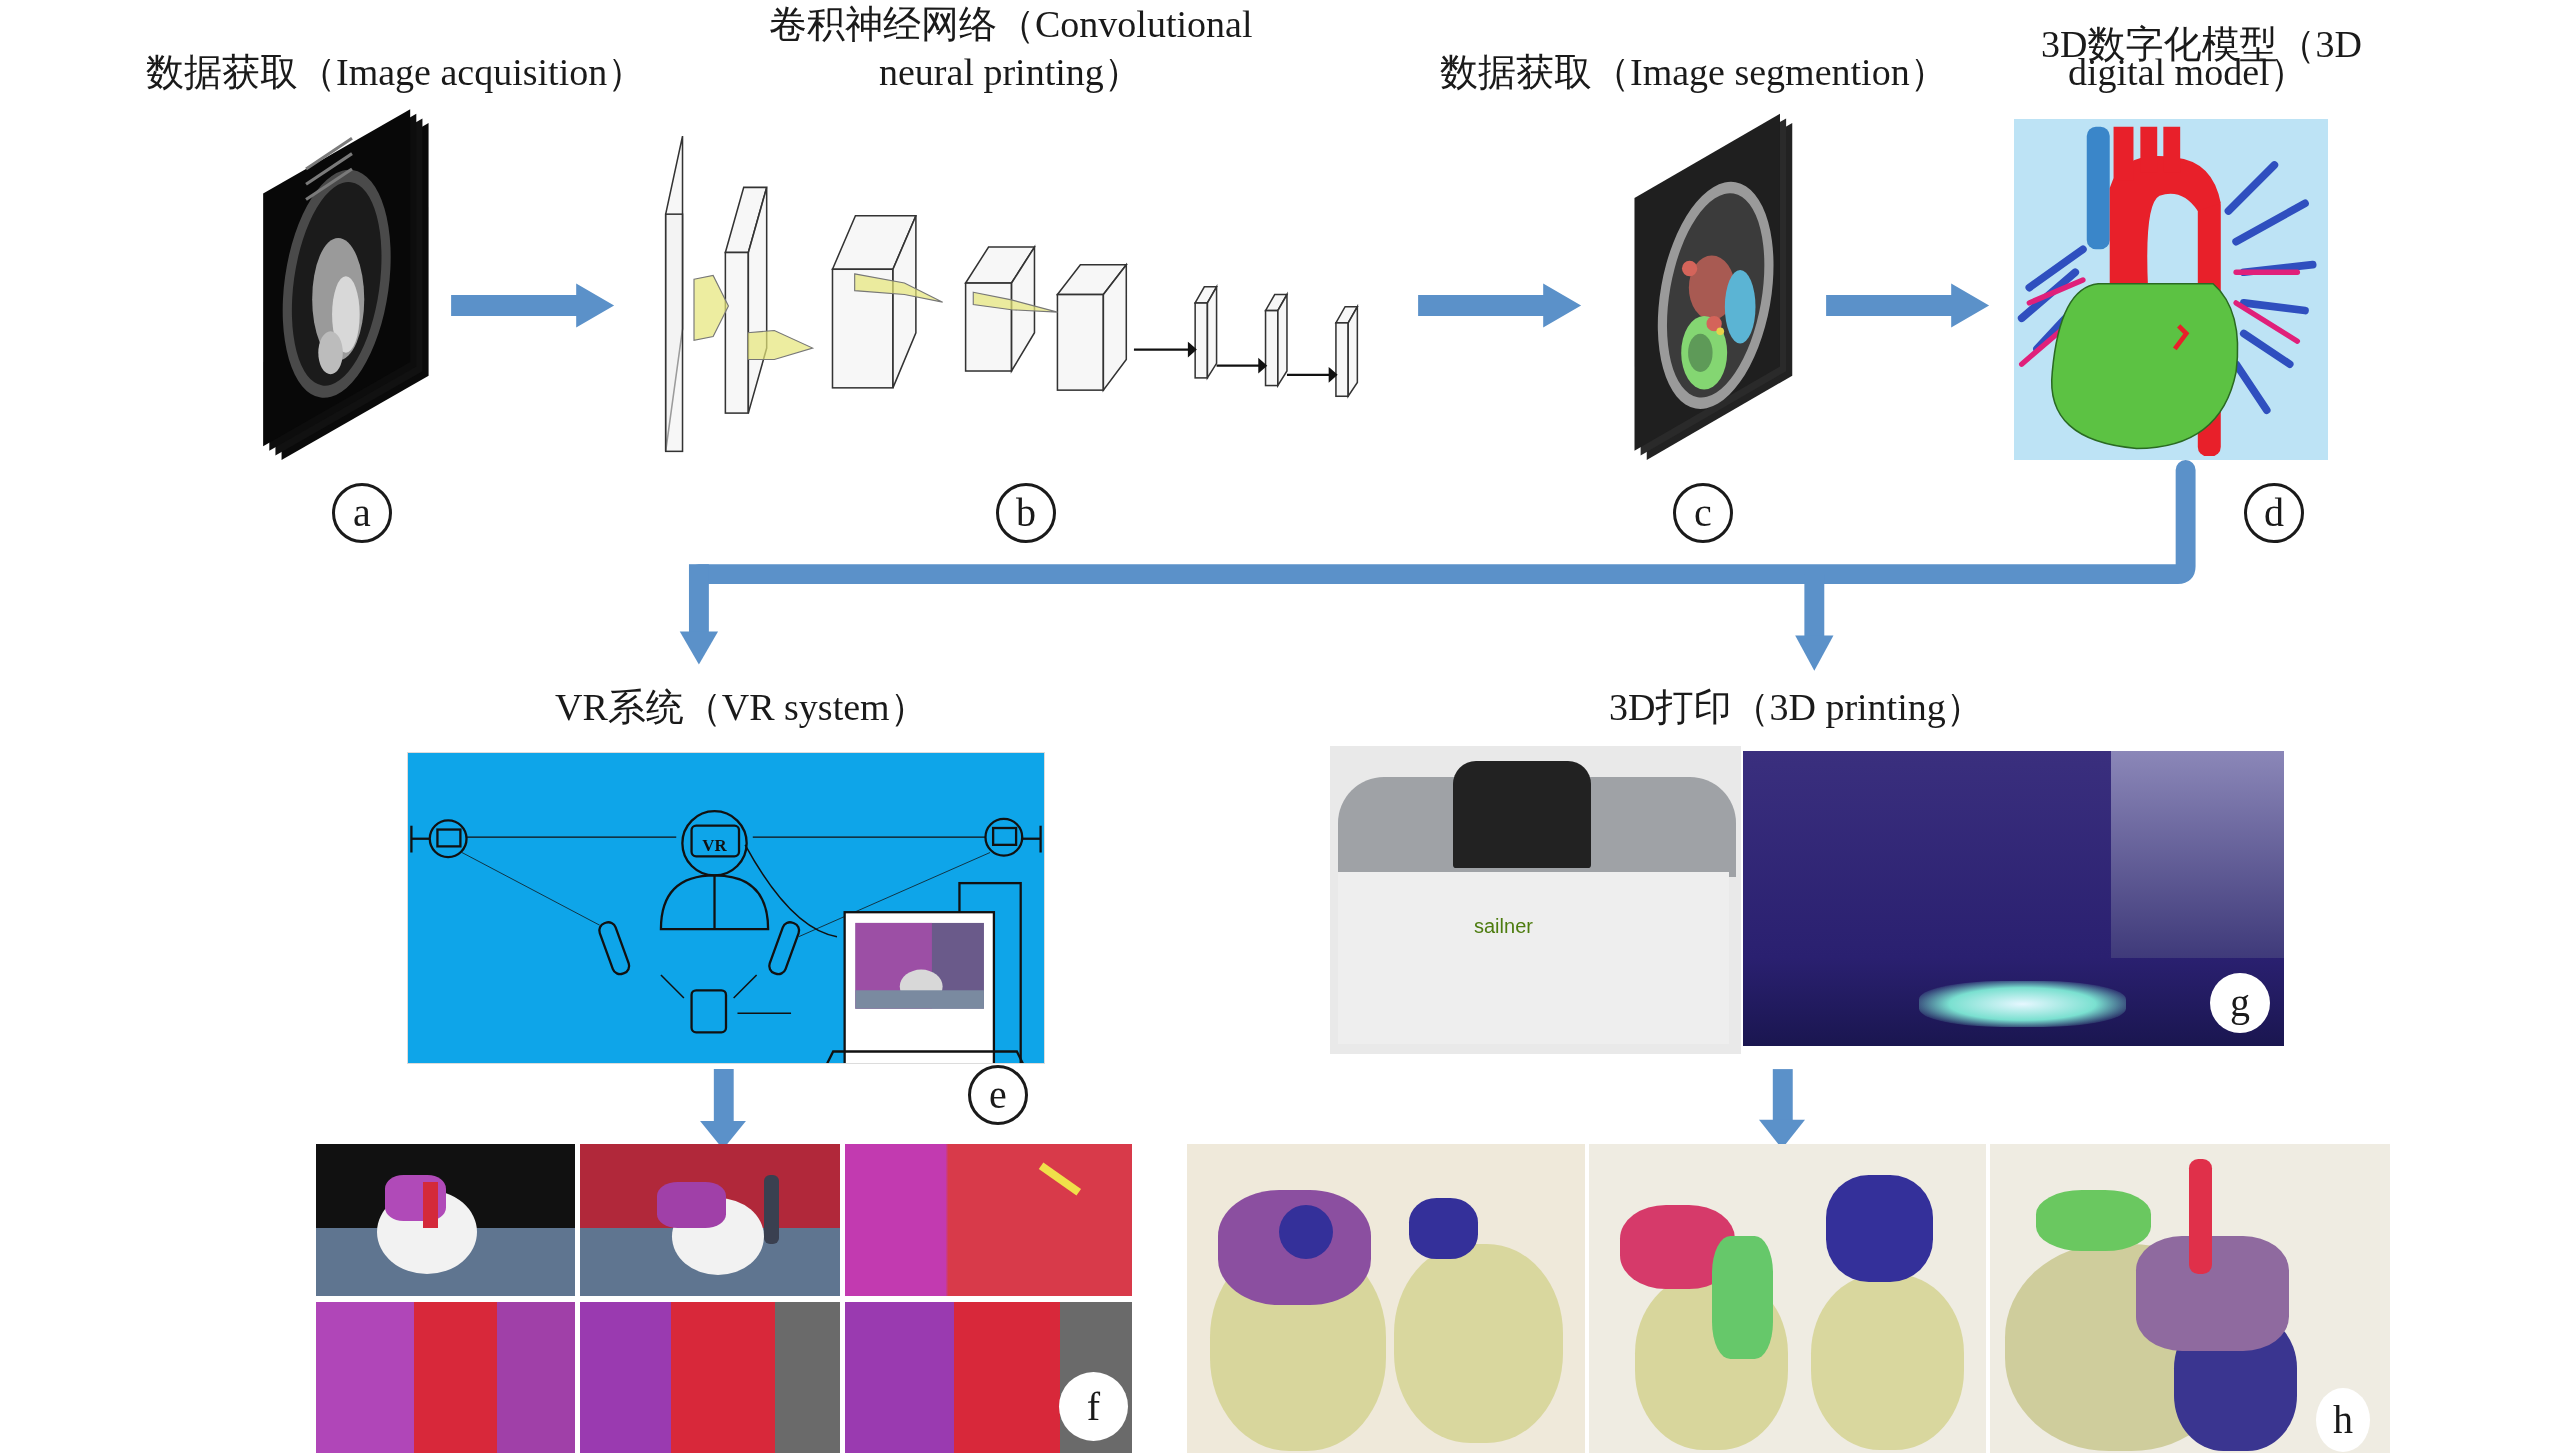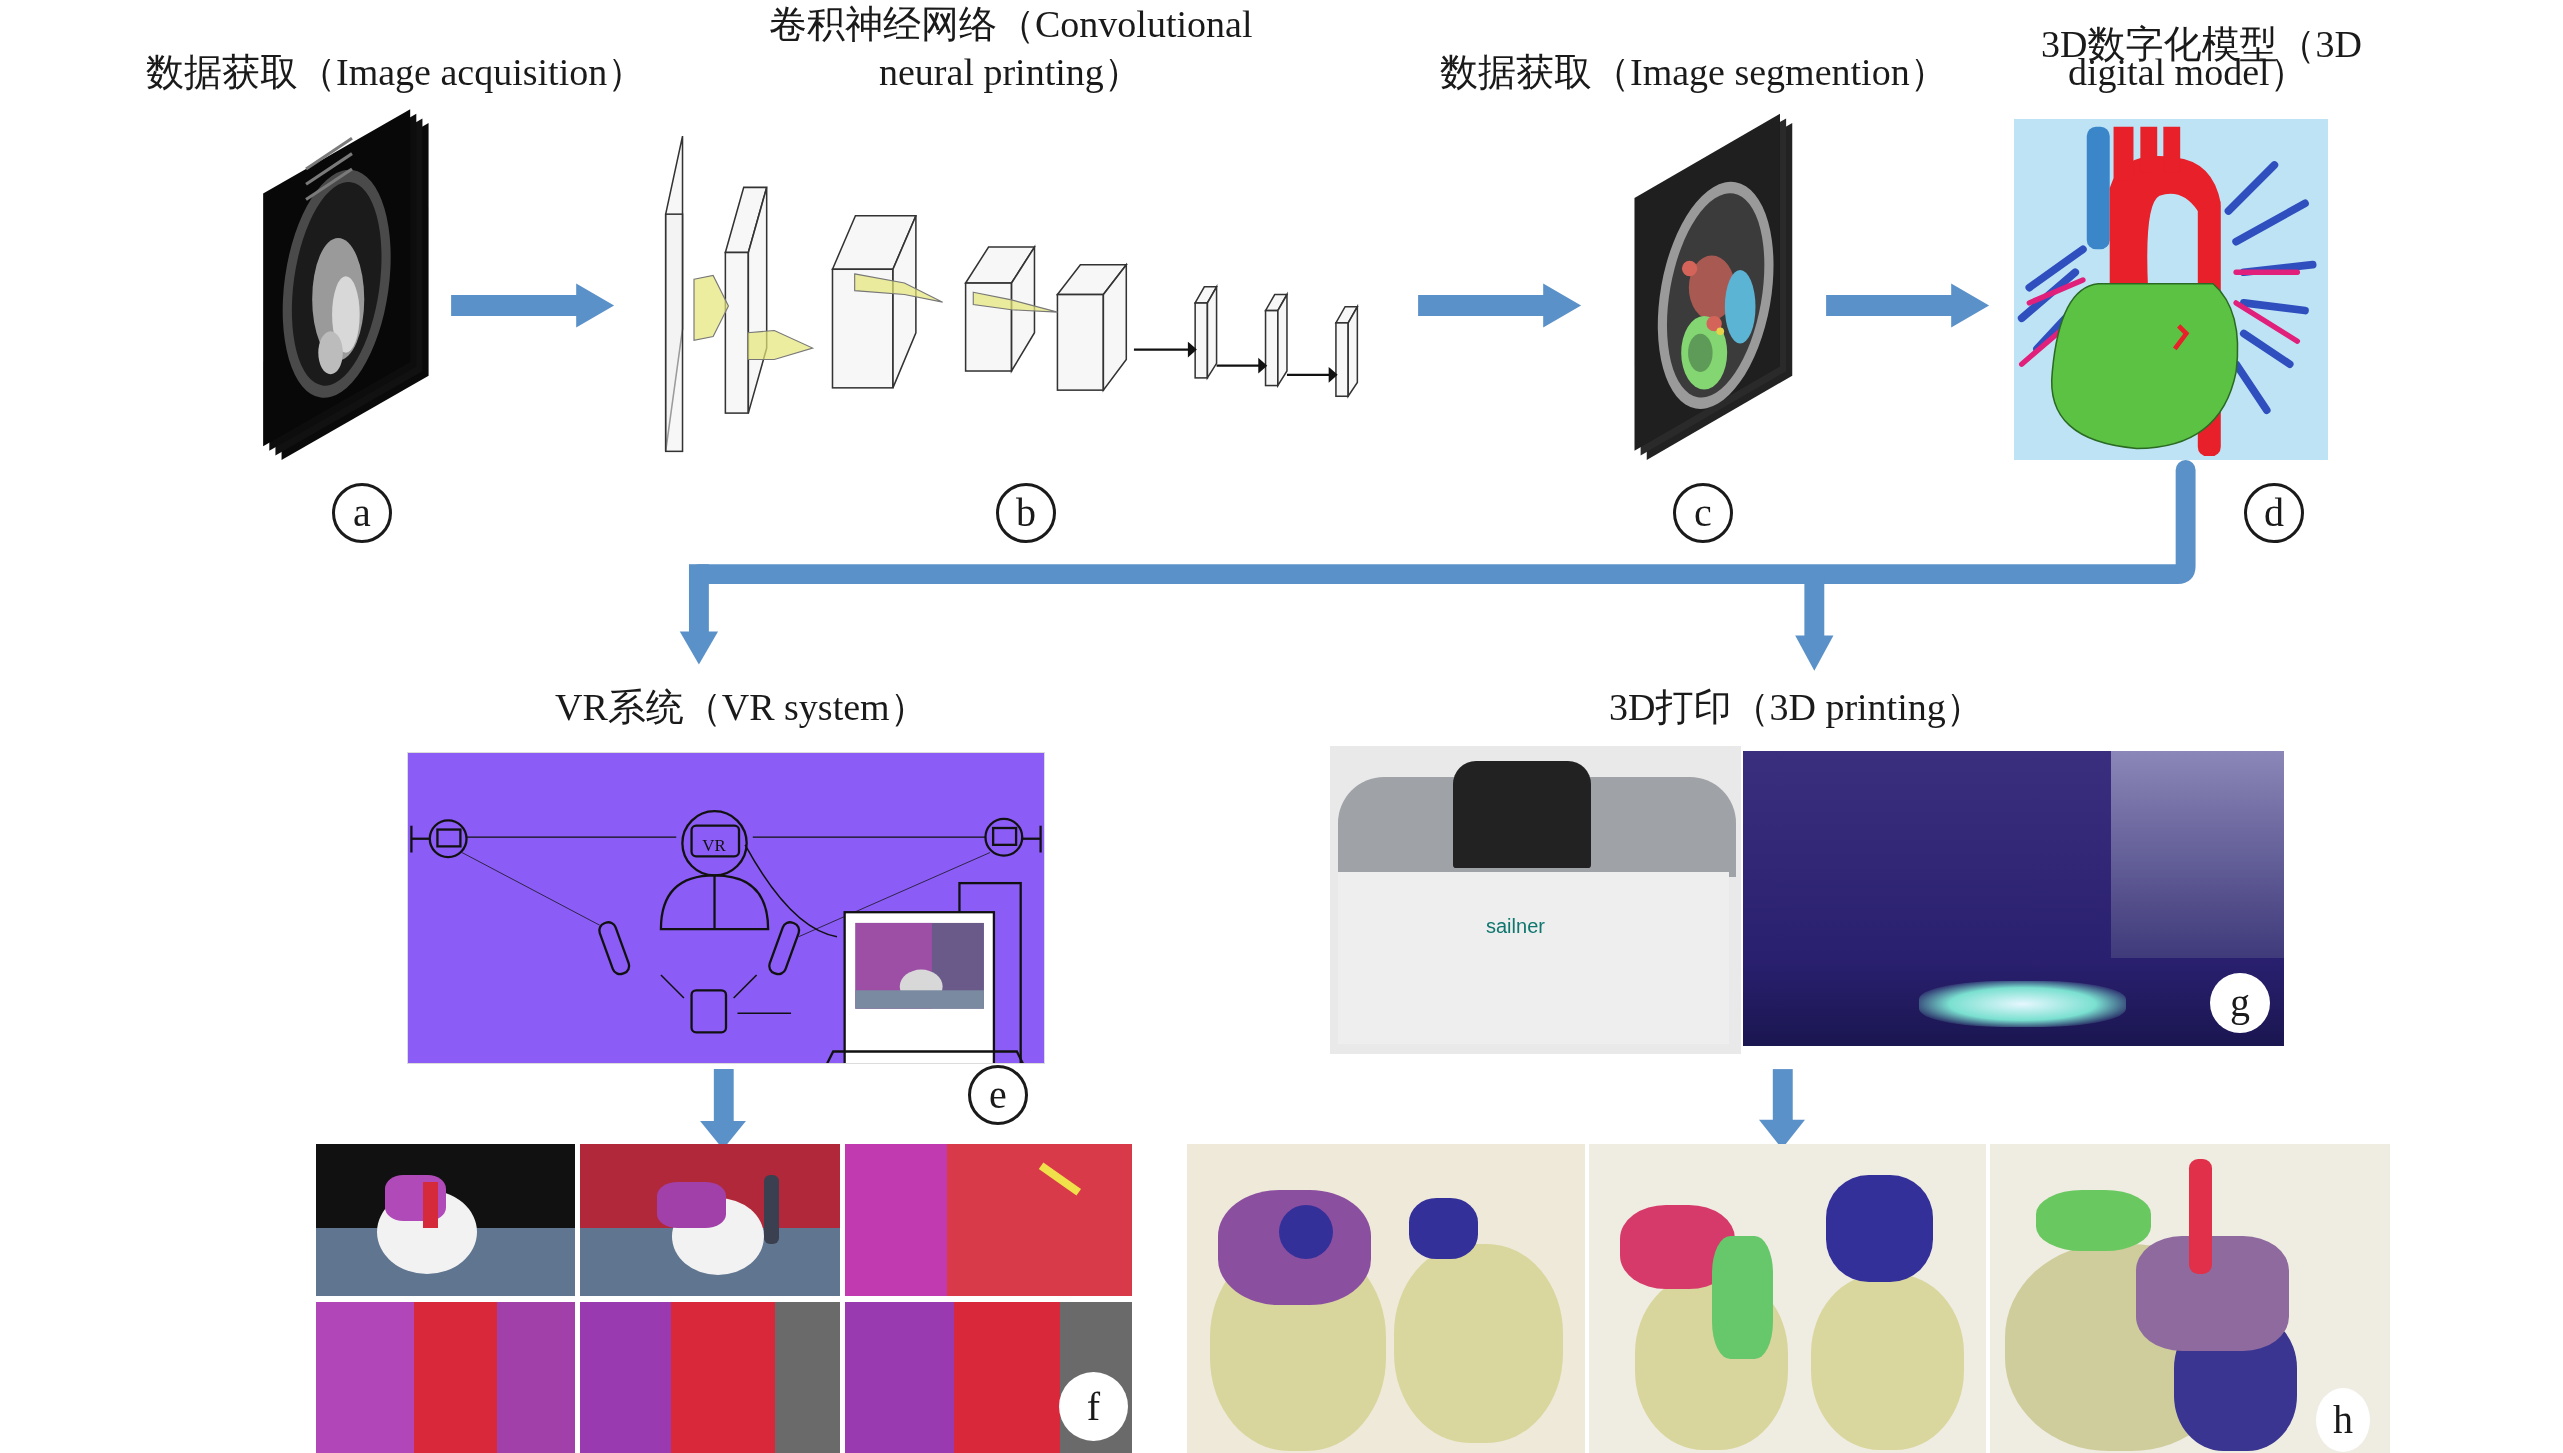--- a/index.html
+++ b/index.html
@@ -155,21 +155,21 @@
 <div class="label-circle" style="left:2244px; top:483px;">d</div>
 
 <svg style="left:0; top:0;" width="2563" height="689" viewBox="0 0 3346 900">
   <path d="M2854,614 L2854,740 Q2854,750 2844,750 L912,750" stroke="#5B91C9" stroke-width="26" fill="none" stroke-linecap="round"></path>
   <rect x="899" y="737" width="26" height="90" fill="#5B91C9"></rect>
   <polygon points="887,825 937,825 912,868" fill="#5B91C9"></polygon>
   <rect x="2356" y="750" width="26" height="82" fill="#5B91C9"></rect>
   <polygon points="2344,830 2394,830 2369,876" fill="#5B91C9"></polygon>
 </svg>
 
-<div class="panel" style="left:407px; top:752px; width:636px; height:310px; border:1.5px solid #dcdcdc; background:#8b5cf6;">
+<div class="panel" style="left:407px; top:752px; width:636px; height:310px; border:1.5px solid #dcdcdc; background:#0ea5e9;font-weight:bold;">
   <svg width="636" height="310" viewBox="0 0 830 405">
     <g stroke="#111" stroke-width="3" fill="none">
 
       <line x1="4" y1="95" x2="4" y2="130"></line>
         <line x1="4" y1="112" x2="28" y2="112"></line>
       <circle cx="52" cy="112" r="24"></circle>
         <rect x="38" y="100" width="30" height="22"></rect>
 
       <line x1="826" y1="95" x2="826" y2="130"></line>
         <line x1="802" y1="112" x2="826" y2="112"></line>
@@ -231,21 +231,21 @@
   <div class="abs" style="left:0; top:158px; width:259px; height:152px; background:linear-gradient(90deg, #b046b8 0%, #b046b8 38%, #d8283a 38%, #d8283a 70%, #a040a8 70%, #a040a8 100%);"></div>
   <div class="abs" style="left:264px; top:158px; width:260px; height:152px; background:linear-gradient(90deg, #9a3ab0 0%, #9a3ab0 35%, #d8283a 35%, #d8283a 75%, #6a6a6a 75%, #6a6a6a 100%);"></div>
   <div class="abs" style="left:529px; top:158px; width:287px; height:152px; background:linear-gradient(90deg, #9a3ab0 0%, #9a3ab0 38%, #d8283a 38%, #d8283a 75%, #6a6a6a 75%, #6a6a6a 100%);"></div>
   <div class="label-circle filled" style="left:743px; top:228px; width:69px; height:69px; border-radius:50%;">f</div>
 </div>
 
 <div class="panel" style="left:1330px; top:746px; width:411px; height:308px; background:#e9e9e9;">
   <div class="abs" style="left:7.7px; top:31px; width:398px; height:100px; background:#9fa2a6; border-radius:46px 46px 0 0;"></div>
   <div class="abs" style="left:123px; top:15.3px; width:138px; height:107px; background:#222; border-radius:23px 23px 3.1px 3.1px;"></div>
   <div class="abs" style="left:7.7px; top:126px; width:391px; height:172px; background:#eeeeee;"></div>
-  <div class="abs" style="left:156px; top:169px; font-family:'Liberation Sans', sans-serif; font-size:20px; color:#0f766e;">sailner</div>
+  <div class="abs" style="left:144px; top:169px; font-family:'Liberation Sans', sans-serif; font-size:20px; color:#4d7c0f;">sailner</div>
 </div>
 <div class="panel" style="left:1743px; top:751px; width:541px; height:295px; background:linear-gradient(180deg, #3a2f7e 0%, #2a2070 70%, #1a1650 100%);">
   <div class="abs" style="left:368px; top:0; width:173px; height:207px; background:linear-gradient(180deg, #8b87b8, #3f3a7a);"></div>
   <div class="abs" style="left:176px; top:230px; width:207px; height:46px; border-radius:40%; background:radial-gradient(ellipse at center, #e6f7ff 0%, #7ae0d0 50%, rgba(60,60,160,0) 80%);"></div>
   <div class="label-circle filled" style="left:467px; top:222px; width:60px; height:60px;">g</div>
 </div>
 
 <svg style="left:1759px; top:1069px;" width="46" height="83" viewBox="0 0 60 108">
   <rect x="18" y="0" width="26" height="68" fill="#5B91C9"></rect>
   <polygon points="0,66 60,66 30,104" fill="#5B91C9"></polygon>

